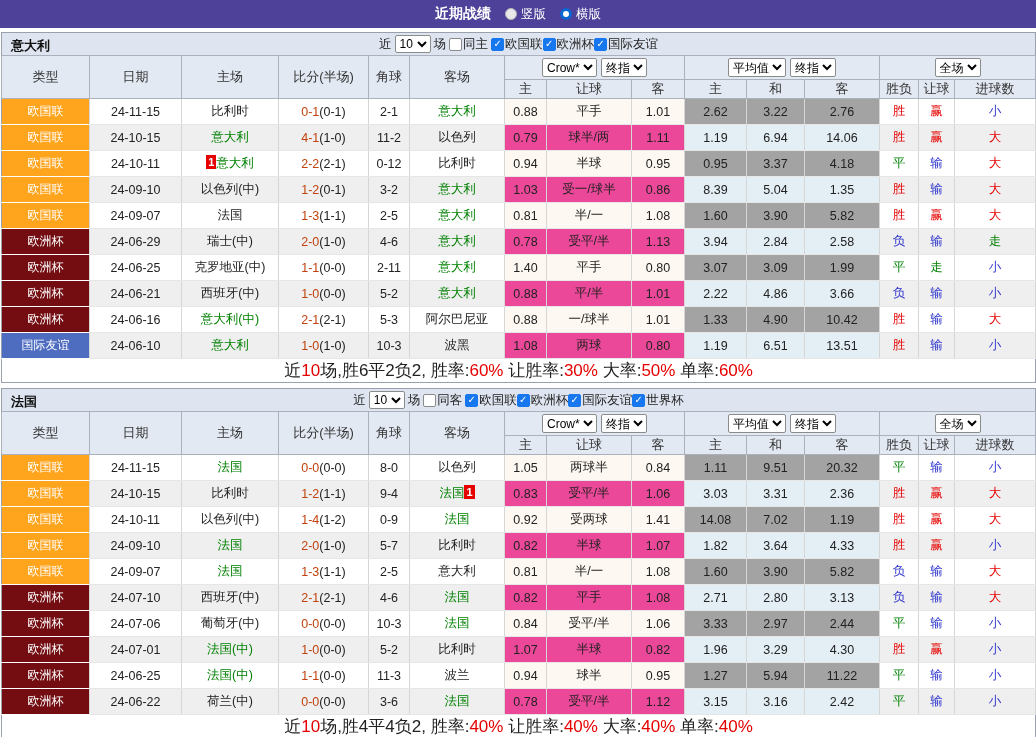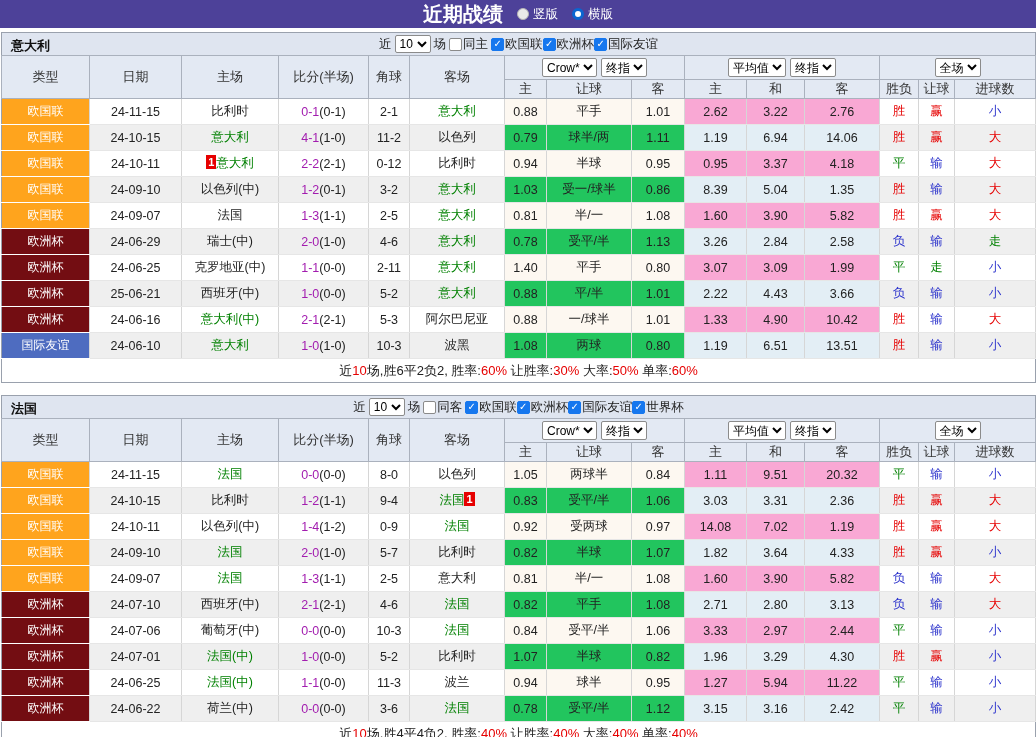--- a/index.html
+++ b/index.html
@@ -6,30 +6,30 @@
   body {
     width: 1036px; background: #fff;
     font-family: "Liberation Sans", "DejaVu Sans", sans-serif;
     font-size: 12.5px; color: #222;
   }
   
   .topbar {
     height: 28px; background: #4d4199; color: #fff;
     display: flex; align-items: center; justify-content: center; gap: 14px;
   }
-  .bar-title { font-size: 20px; font-weight: bold; font-family: Liberation Serif, serif; }
+  .bar-title { font-size: 14px; font-weight: bold; font-family: Liberation Serif, serif; }
   .radio-opt { display: inline-flex; align-items: center; gap: 4px; font-size: 12.5px; cursor: pointer; }
   .radio { width: 12px; height: 12px; border-radius: 50%; display: inline-block; }
   .radio.off { background: #e9e9e9; border: 1px solid #b5b5b5; }
   .radio.on  { background: #fff; border: 3px solid #0b66d0; }
   
   #tables { padding: 4px 1px 2px 1px; }
   table.stat-table {
     width: 1034px; table-layout: fixed; border-collapse: collapse;
-    border: 1px solid #9aa1ad; margin-bottom: 12px;
+    border: 1px solid #9aa1ad; margin-bottom: 5px;
   }
   .section-row td {
     height: 23px; background: #dfe5f0; border-bottom: 1px solid #aab1bd;
     position: relative; vertical-align: middle;
   }
   .team-name { position: absolute; left: 9px; top: 4px; font-weight: bold; font-size: 13px; color: #111; }
   .filters { display: flex; align-items: center; justify-content: center; gap: 3px; font-size: 12.5px; }
   .filters select { font-size: 12px; height: 18px; background: #fff; border: 1px solid #8b8b8b; border-radius: 2px; }
   .comp { display: inline-flex; align-items: center; gap: 1px; cursor: pointer; }
   .cb {
@@ -47,32 +47,32 @@
   .gsel select { font-size: 12px; height: 19px; margin: 0 2px; background: #fff; border: 1px solid #8b8b8b; border-radius: 2px; }
   tbody td {
     height: 26px; text-align: center; vertical-align: middle;
     border-right: 1px solid #d6d6d6; border-bottom: 1px solid #e6e6e6;
     overflow: hidden; white-space: nowrap;
   }
   tr.odd  td { background: #fff; }
   tr.even td { background: #efefef; }
   td.c-type { color: #fff; font-size: 12px; border-bottom: 1px solid #fff; }
   tr.odd  td.c-odds { background: #fdf8f1; }
-  tr.even td.c-odds { background: #22c55e; }
-  tr.odd  td.c-avg  { background: #f9a8d4; }
+  tr.even td.c-odds { background: #ec4899; }
+  tr.odd  td.c-avg  { background: #a3a3a3; }
   tr.even td.c-avg  { background: #e3eef5; }
   .t-green { color: #008000; }
-  .score-ft { color: #a21caf; }
+  .score-ft { color: #c2410c; }
   .score-ht { color: #222; }
   .badge {
     display: inline-block; background: #e60000; color: #fff; font-weight: bold;
     font-size: 11px; line-height: 14px; padding: 0 2px; vertical-align: 1px;
   }
   tfoot td.summary {
-    height: 24px; text-align: center; font-size: 13px; background: #fff;
+    height: 24px; text-align: center; font-size: 17px; background: #fff;
     border-top: 1px solid #c9c9c9;
   }
   tfoot td.summary .red { color: #e60000; }
 </style>
 </head>
 <body>
 
 <div class="topbar">
   <span class="bar-title">近期战绩</span>
   <span class="radio-opt">
@@ -245,21 +245,21 @@
         <tr class="even">
           <td class="c-type" style="background: rgb(115, 13, 18);">欧洲杯</td>
           <td>24-06-29</td>
           <td><span>瑞士(中)</span></td>
           <td><span class="score-ft">2-0</span><span class="score-ht">(1-0)</span></td>
           <td>4-6</td>
           <td><span class="t-green">意大利</span></td>
           <td class="c-odds">0.78</td>
           <td class="c-odds">受平/半</td>
           <td class="c-odds">1.13</td>
-          <td class="c-avg">3.26</td>
+          <td class="c-avg">3.94</td>
           <td class="c-avg">2.84</td>
           <td class="c-avg">2.58</td>
           <td><span style="color: rgb(43, 50, 204);">负</span></td>
           <td><span style="color: rgb(43, 50, 204);">输</span></td>
           <td><span style="color: rgb(0, 128, 0);">走</span></td>
         </tr>
         <tr class="odd">
           <td class="c-type" style="background: rgb(115, 13, 18);">欧洲杯</td>
           <td>24-06-25</td>
           <td><span>克罗地亚(中)</span></td>
@@ -271,30 +271,30 @@
           <td class="c-odds">0.80</td>
           <td class="c-avg">3.07</td>
           <td class="c-avg">3.09</td>
           <td class="c-avg">1.99</td>
           <td><span style="color: rgb(0, 128, 0);">平</span></td>
           <td><span style="color: rgb(0, 128, 0);">走</span></td>
           <td><span style="color: rgb(43, 50, 204);">小</span></td>
         </tr>
         <tr class="even">
           <td class="c-type" style="background: rgb(115, 13, 18);">欧洲杯</td>
-          <td>25-06-21</td>
+          <td>24-06-21</td>
           <td><span>西班牙(中)</span></td>
           <td><span class="score-ft">1-0</span><span class="score-ht">(0-0)</span></td>
           <td>5-2</td>
           <td><span class="t-green">意大利</span></td>
           <td class="c-odds">0.88</td>
           <td class="c-odds">平/半</td>
           <td class="c-odds">1.01</td>
           <td class="c-avg">2.22</td>
-          <td class="c-avg">4.43</td>
+          <td class="c-avg">4.86</td>
           <td class="c-avg">3.66</td>
           <td><span style="color: rgb(43, 50, 204);">负</span></td>
           <td><span style="color: rgb(43, 50, 204);">输</span></td>
           <td><span style="color: rgb(43, 50, 204);">小</span></td>
         </tr>
         <tr class="odd">
           <td class="c-type" style="background: rgb(115, 13, 18);">欧洲杯</td>
           <td>24-06-16</td>
           <td><span class="t-green">意大利(中)</span></td>
           <td><span class="score-ft">2-1</span><span class="score-ht">(2-1)</span></td>
@@ -446,21 +446,21 @@
         </tr>
         <tr class="odd">
           <td class="c-type" style="background: rgb(255, 164, 29);">欧国联</td>
           <td>24-10-11</td>
           <td><span>以色列(中)</span></td>
           <td><span class="score-ft">1-4</span><span class="score-ht">(1-2)</span></td>
           <td>0-9</td>
           <td><span class="t-green">法国</span></td>
           <td class="c-odds">0.92</td>
           <td class="c-odds">受两球</td>
-          <td class="c-odds">0.97</td>
+          <td class="c-odds">1.41</td>
           <td class="c-avg">14.08</td>
           <td class="c-avg">7.02</td>
           <td class="c-avg">1.19</td>
           <td><span style="color: rgb(230, 0, 0);">胜</span></td>
           <td><span style="color: rgb(230, 0, 0);">赢</span></td>
           <td><span style="color: rgb(230, 0, 0);">大</span></td>
         </tr>
         <tr class="even">
           <td class="c-type" style="background: rgb(255, 164, 29);">欧国联</td>
           <td>24-09-10</td>

